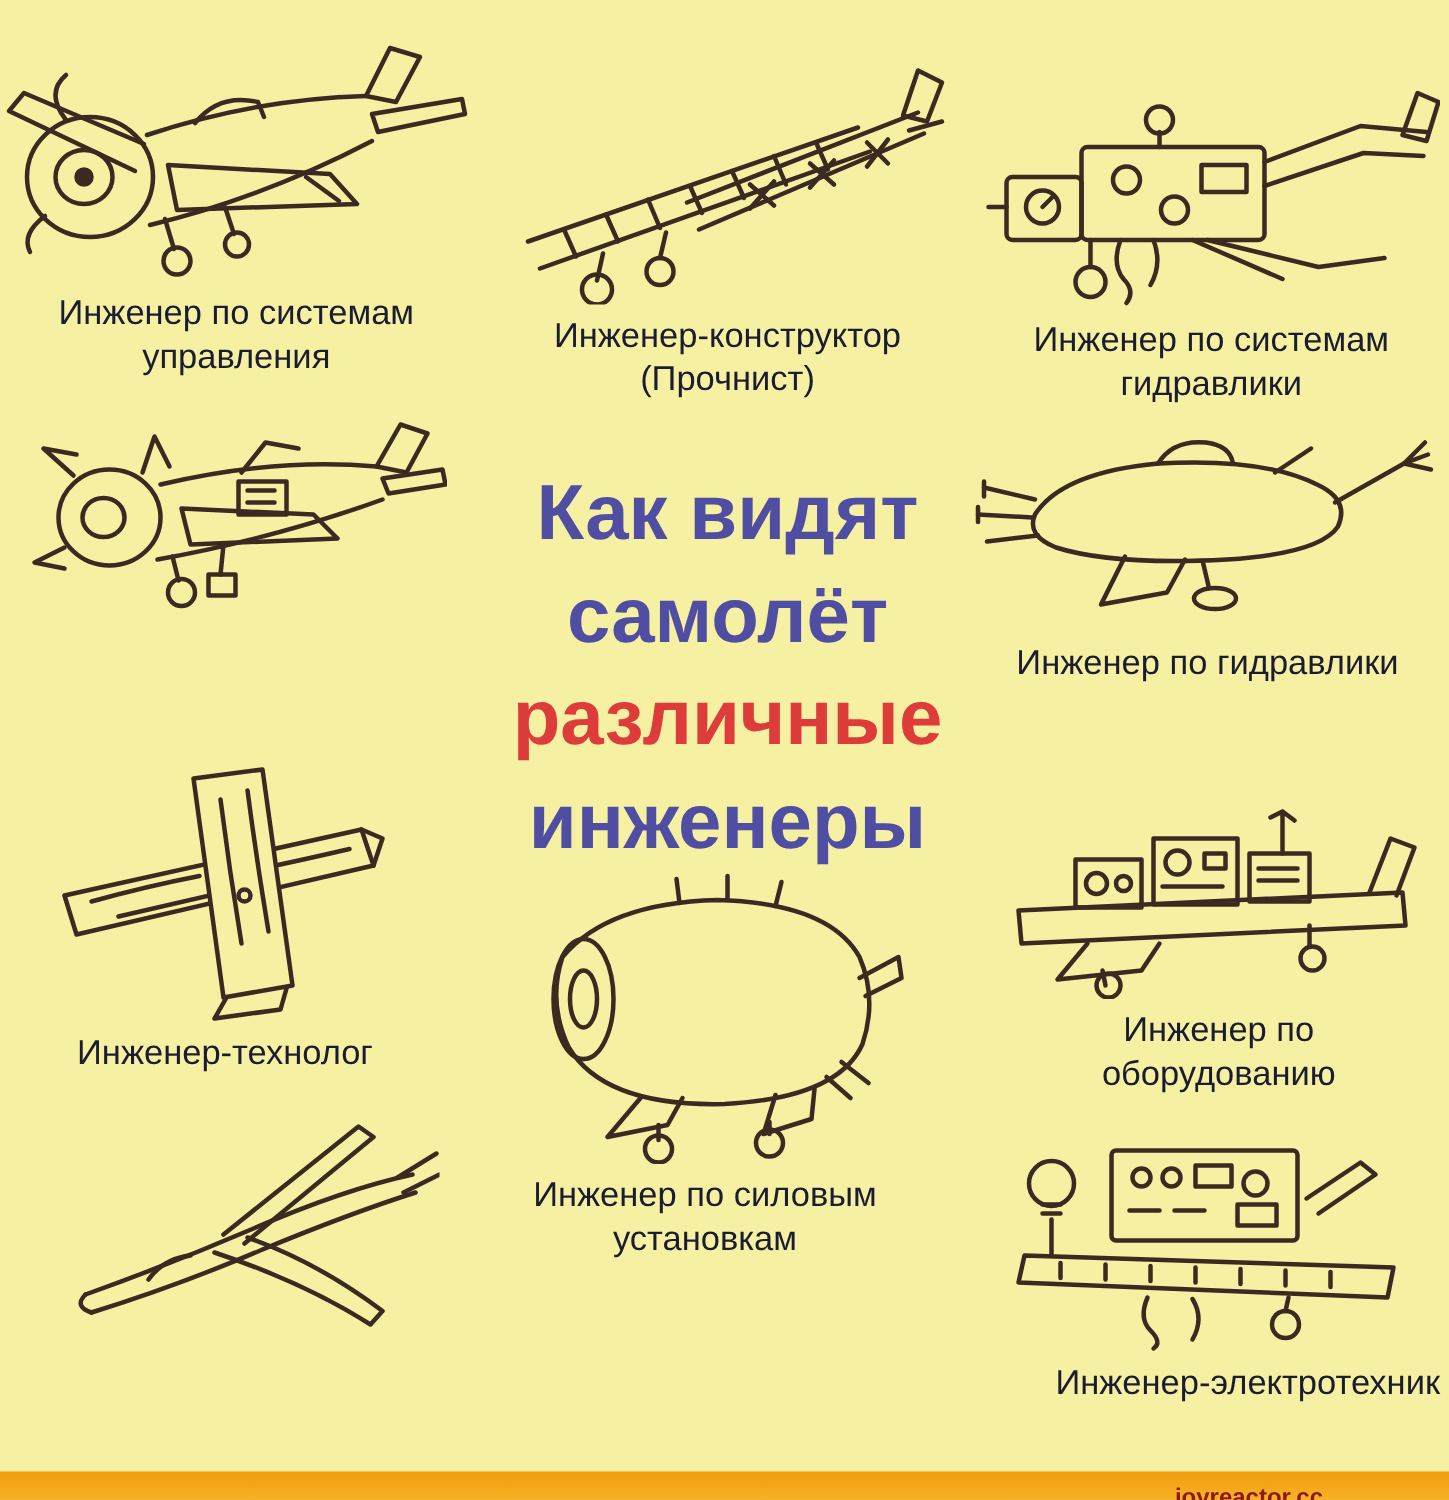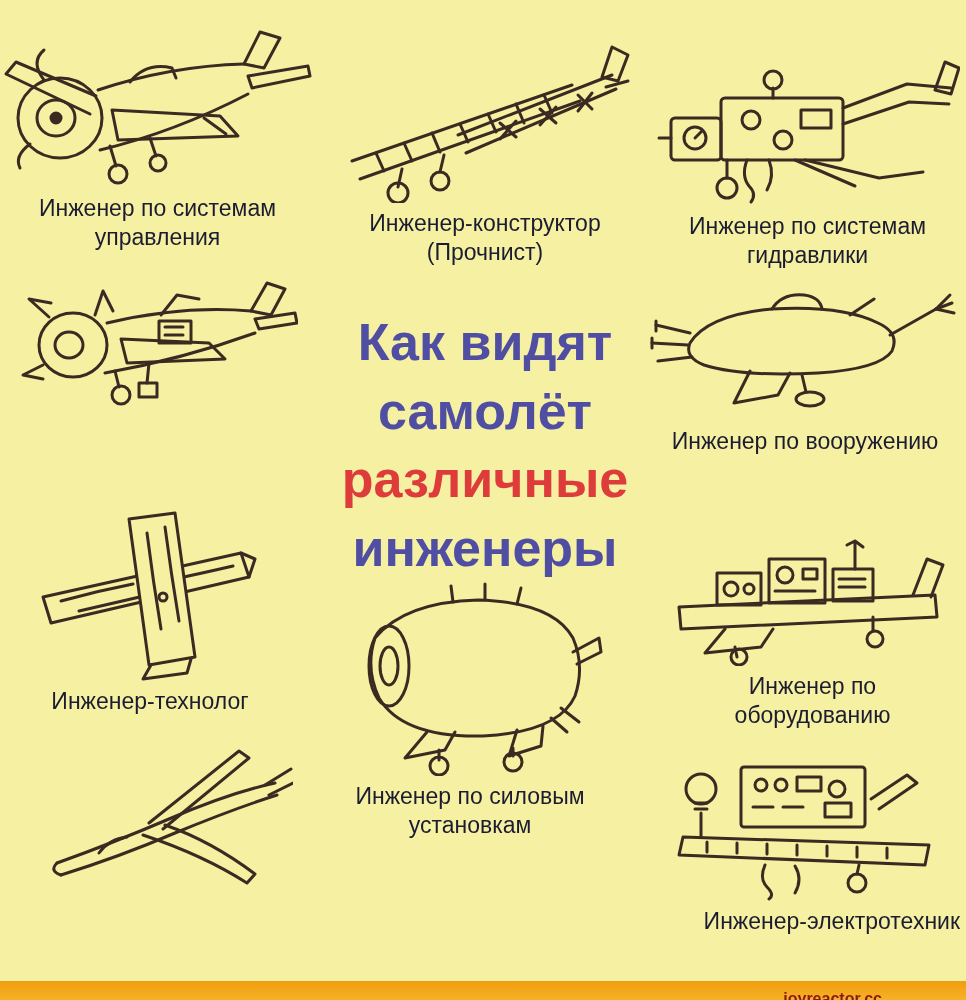--- a/index.html
+++ b/index.html
@@ -205,21 +205,21 @@
         <path d="M100 100 L84 132 L128 124 L140 102"></path>
         <path d="M152 104 L156 121"></path>
         <ellipse cx="160" cy="128" rx="14" ry="7"></ellipse>
         <path d="M200 44 L224 28"></path>
         <path d="M240 64 L286 38"></path>
         <path d="M286 38 L300 24"></path>
         <path d="M286 38 L302 32"></path>
         <path d="M286 38 L304 42"></path>
       </g>
     </svg>
-    <div class="caption">Инженер по вооружению</div>
+    <div class="caption">Инженер по гидравлики</div>
   </div>
 
   <div class="figure fig5">
     <svg width="230" height="170" viewBox="0 0 230 170">
       <g class="sketch">
         <path d="M8 86 L206 42 L214 66 L16 112 Z"></path>
         <path d="M206 42 L220 48 L214 66"></path>
         <path d="M26 90 Q62 80 98 73"></path>
         <path d="M44 100 Q96 88 148 76"></path>
         <path d="M130 70 Q168 62 198 55"></path>

